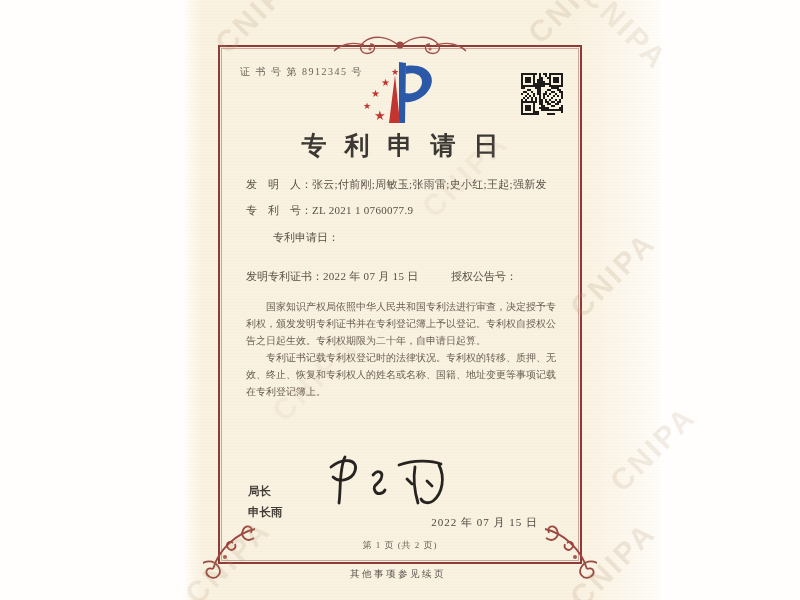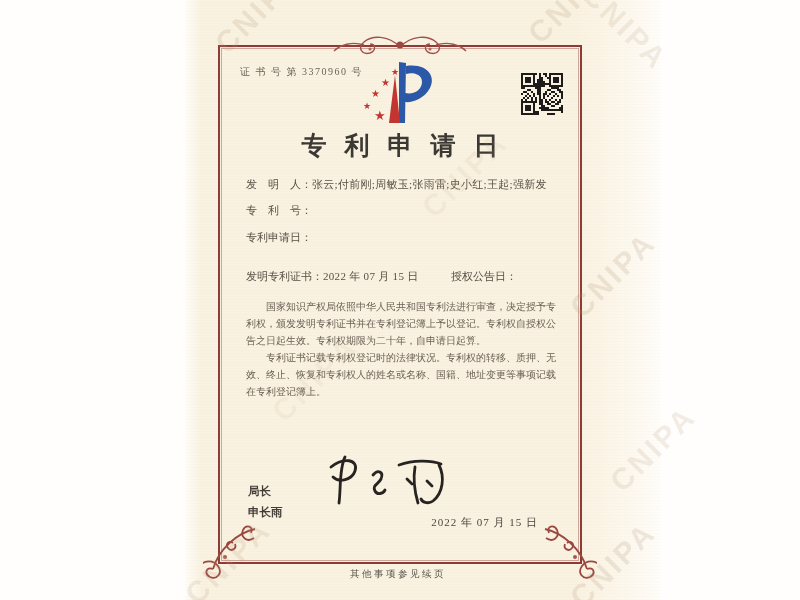--- a/index.html
+++ b/index.html
@@ -35,21 +35,21 @@
   .title{
     position:absolute;left:0;top:82px;width:100%;text-align:center;
     font-size:25px;font-weight:bold;letter-spacing:18px;text-indent:18px;color:#3c3935;
   }
   .main{
     position:absolute;left:26px;top:130px;width:310px;color:#584f45;
   }
   .row{display:flex;font-size:11px;line-height:14px;margin-bottom:12px;}
   .row .lbl{white-space:pre;flex:0 0 66px;}
   .row .val{flex:1;letter-spacing:.3px;}
-  .row.gap{margin-top:13px;}
+  .row.gap{margin-top:13px;margin-left:27px;}
   .row .val2w{flex:0 0 128px;}
   .row .lbl2{white-space:pre;flex:0 0 66px;}
   .paras{margin-top:15px;font-size:10px;line-height:17px;color:#6a6054;text-align:justify;}
   .paras p{margin:0;text-indent:2em;}
   .signer{position:absolute;left:28px;top:434px;font-size:11.5px;color:#433e38;font-weight:600;line-height:21px;}
   .sig{position:absolute;left:95px;top:403px;width:150px;height:62px;}
   .issue-date{position:absolute;right:42px;top:468px;font-size:11px;letter-spacing:1px;color:#4c463f;white-space:pre;}
   .page-ind{position:absolute;left:0;top:492px;width:100%;text-align:center;font-size:9px;letter-spacing:1px;color:#6b625a;}
   .footer-note{
     position:absolute;left:33px;top:568px;width:360px;text-align:center;
@@ -106,21 +106,21 @@
     <svg class="corner br" viewBox="0 0 58 58">
       <g fill="none" stroke="#9c4740" stroke-width="1.8">
         <path d="M52 8 C34 12 16 28 10 48"></path>
         <path d="M10 48 c-7 -3 -9 5 -3 8 c7 3 13 -4 8 -11 c-6 -8 -18 -5 -20 4"></path>
         <path d="M48 12 c3 -7 -5 -9 -8 -3 c-3 7 4 13 11 8"></path>
         <path d="M30 22 c-4 -3 -8 1 -5 5 c3 4 9 1 7 -4"></path>
       </g>
       <circle cx="22" cy="36" r="2" fill="#a85a50"></circle>
     </svg>
 
-    <div class="cert-no">证 书 号 第 3370960 号</div>
+    <div class="cert-no">证 书 号 第 8912345 号</div>
 
     <svg class="logo" viewBox="0 0 76 64">
       <path d="M37 1 L44 2 L43 62 L37 62 Z" fill="#2b58a7"></path>
       <path d="M44 5 C66 2 74 16 68 27 C62 38 50 42 43 41 L43 32 C53 34 60 28 60 21 C60 13 51 11 44 13 Z" fill="#2b58a7"></path>
       <polygon points="33,14 38,62 27,62" fill="#c23531"></polygon>
       <g fill="#c23531" font-family="'DejaVu Sans',sans-serif">
         <text x="1" y="48" font-size="9">★</text>
         <text x="9" y="36" font-size="10">★</text>
         <text x="19" y="25" font-size="10">★</text>
         <text x="29" y="14" font-size="9">★</text>
@@ -373,30 +373,31 @@
 
     <div class="main">
       <div class="row">
         <span class="lbl">发　明　人：</span>
         <span class="val">
           <span style="display:block">张云;付前刚;周敏玉;张雨雷;史小红;王起;强新发</span>
         </span>
       </div>
       <div class="row">
         <span class="lbl">专　利　号：</span>
+        <span class="val">ZL 2021 1 0760077.9</span>
       </div>
       <div class="row gap">
         <span class="lbl">专利申请日：</span>
       </div>
       <div class="row gap">
       </div>
       <div class="row">
         <span class="lbl">发明专利证书：</span>
         <span class="val val2w">2022 年 07 月 15 日</span>
-        <span class="lbl lbl2">授权公告日：</span>
+        <span class="lbl lbl2">授权公告号：</span>
       </div>
 
       <div class="paras">
         <p>国家知识产权局依照中华人民共和国专利法进行审查，决定授予专利权，颁发发明专利证书并在专利登记簿上予以登记。专利权自授权公告之日起生效。专利权期限为二十年，自申请日起算。</p>
         <p>专利证书记载专利权登记时的法律状况。专利权的转移、质押、无效、终止、恢复和专利权人的姓名或名称、国籍、地址变更等事项记载在专利登记簿上。</p>
       </div>
     </div>
 
     <div class="signer">
       <div>局长</div>
@@ -410,20 +411,21 @@
         <path d="M58 24 C63 18 69 21 66 28 C63 34 57 34 60 40 C62 44 68 43 70 39"></path>
         <path d="M84 14 C98 9 116 9 126 13"></path>
         <path d="M100 16 C98 28 100 42 103 52"></path>
         <path d="M124 14 C130 26 128 42 118 50 C114 53 108 52 106 48"></path>
         <path d="M92 28 l5 5"></path>
         <path d="M112 30 l5 5"></path>
       </g>
     </svg>
 
     <div class="issue-date">2022 年 07 月 15 日</div>
+    <div class="page-ind">第 1 页 (共 2 页)</div>
   </div>
 
   <div class="footer-note">其他事项参见续页</div>
 </div>
 
 <span class="wm w1">CNIPA</span>
 <span class="wm w2">CNIPA</span>
 <span class="wm w3 r">CNIPA</span>
 <span class="wm w4">CNIPA</span>
 <span class="wm w5">CNIPA</span>

